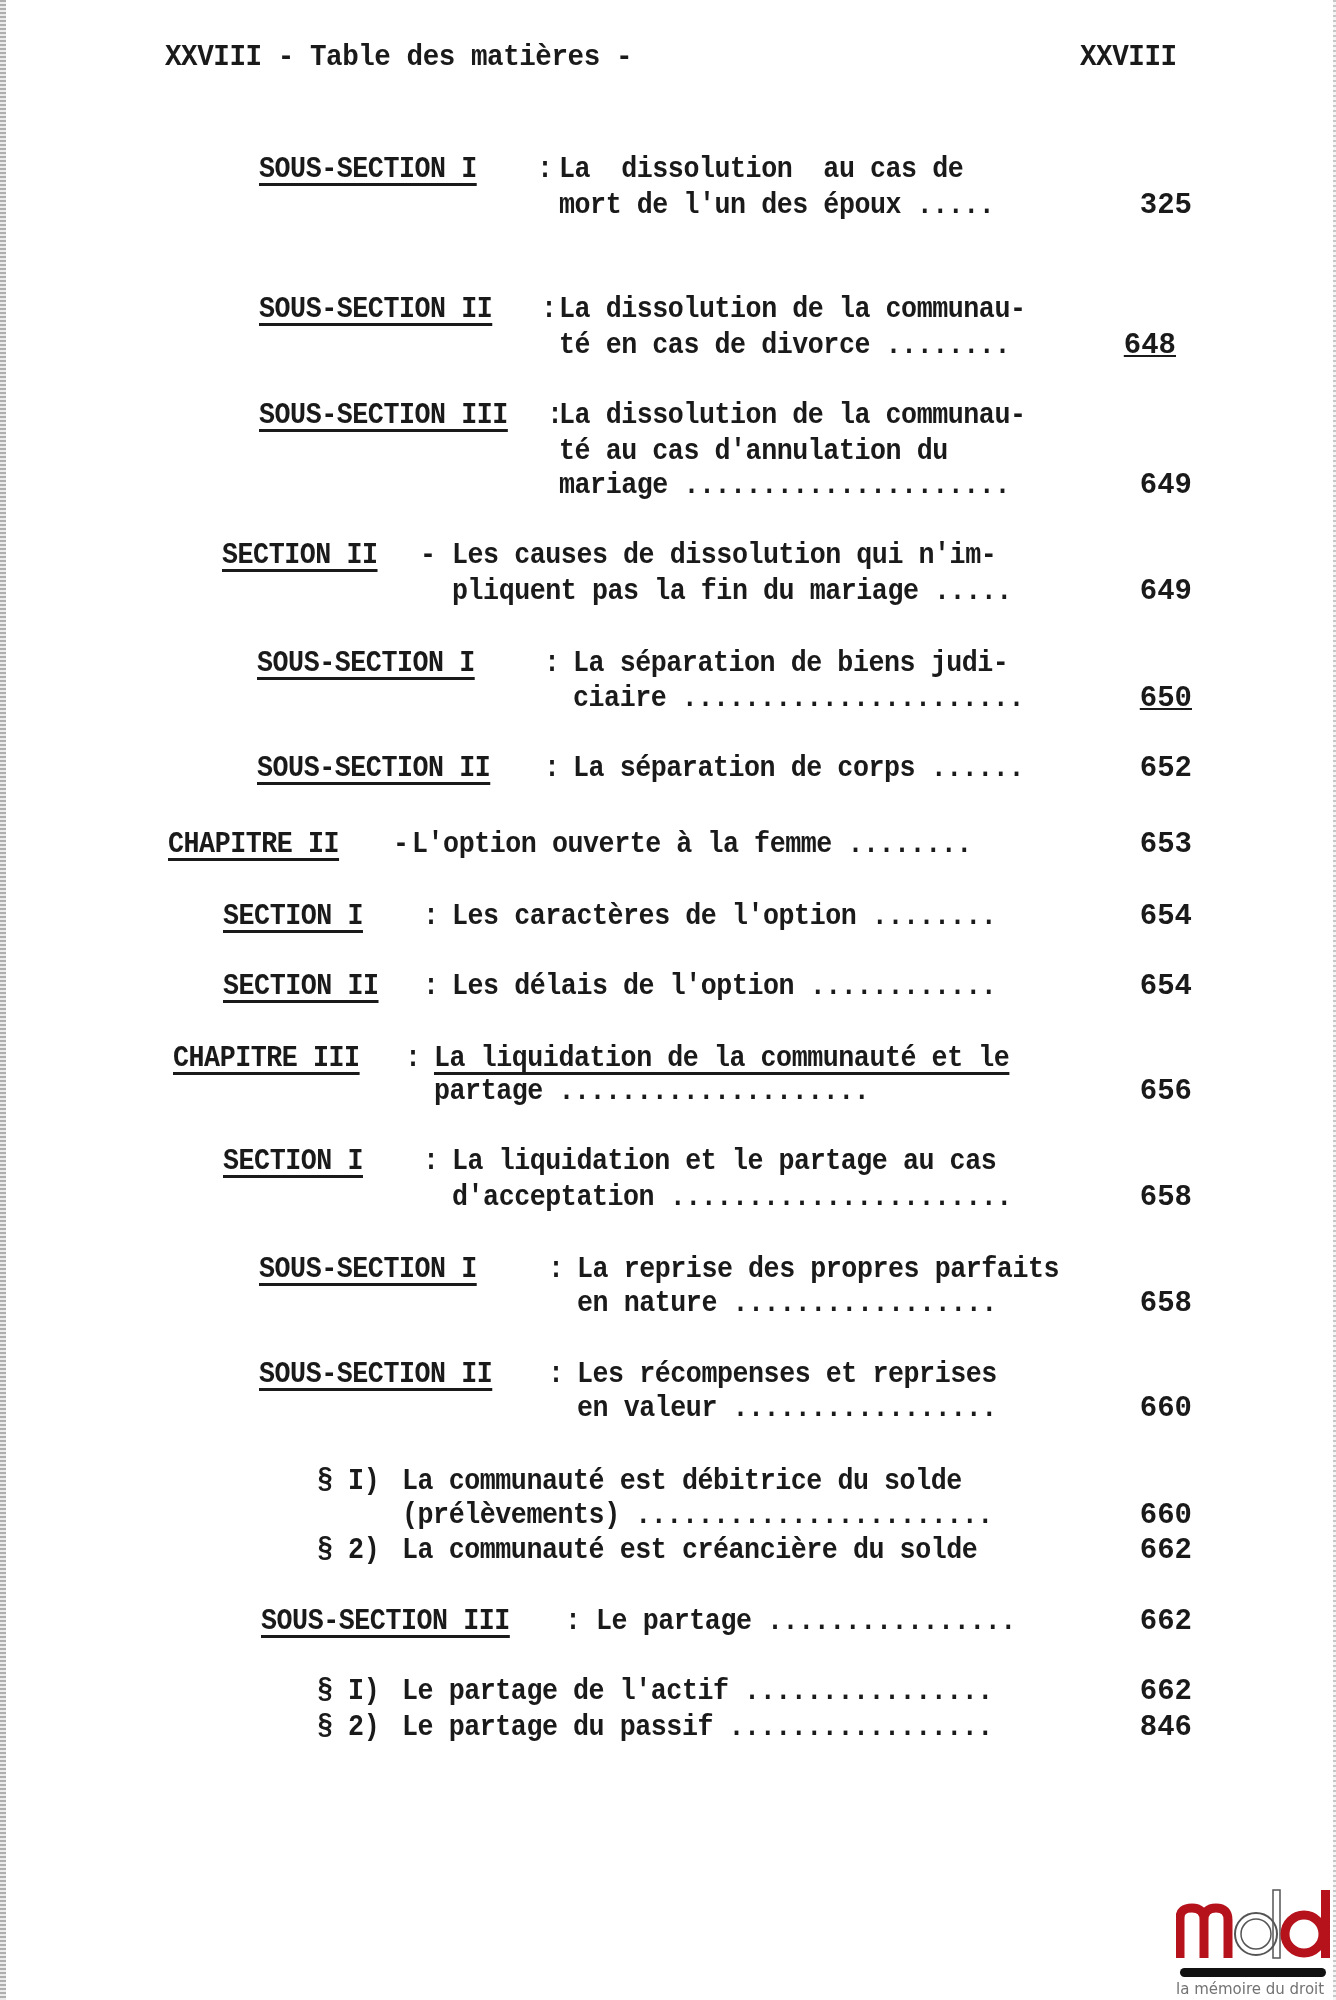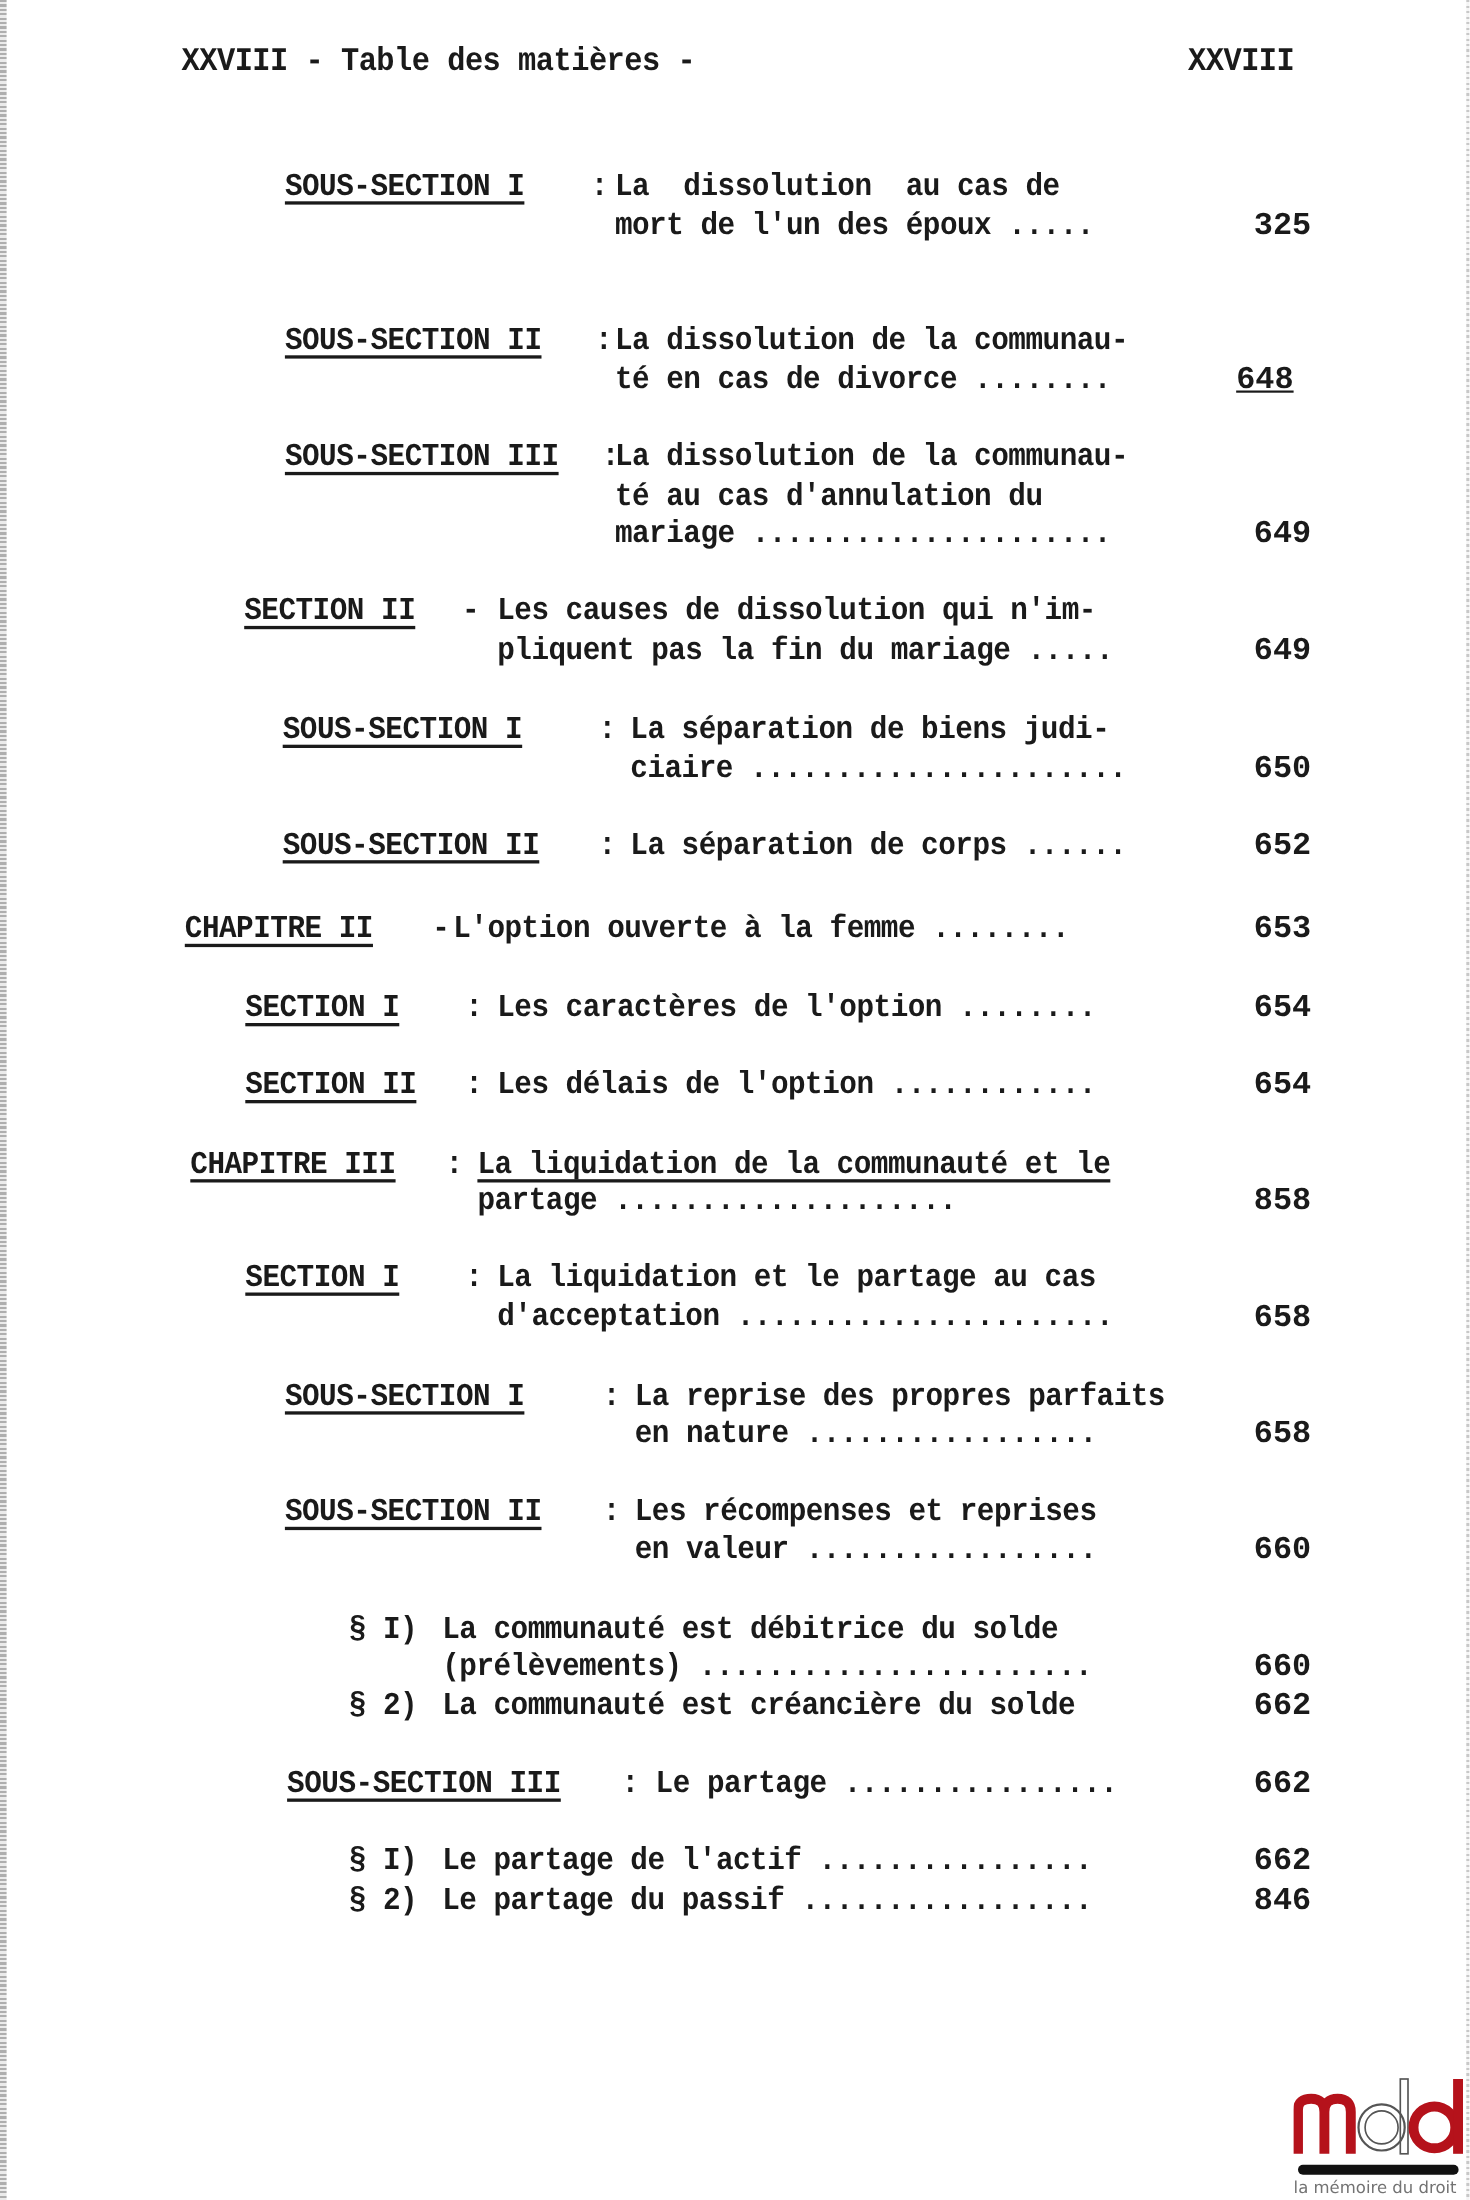--- a/index.html
+++ b/index.html
@@ -77,21 +77,21 @@
   <div class="t" style="left:452px;top:539px;">Les causes de dissolution qui n'im-</div>
   <div class="t" style="left:452px;top:575px;">pliquent pas la fin du mariage .....</div>
   <div class="num" style="left:1072px;top:575px;">649</div>
 </div>
 
 <div>
   <div class="t u" style="left:257px;top:647px;">SOUS-SECTION I</div>
   <div class="t" style="left:544px;top:647px;">:</div>
   <div class="t" style="left:573px;top:647px;">La séparation de biens judi-</div>
   <div class="t" style="left:573px;top:682px;">ciaire ......................</div>
-  <div class="num" style="left:1072px;top:682px;">650</div>
+  <div class="num" style="left:1072px;top:682px;text-decoration:underline;">650</div>
 </div>
 
 <div>
   <div class="t u" style="left:257px;top:752px;">SOUS-SECTION II</div>
   <div class="t" style="left:544px;top:752px;">:</div>
   <div class="t" style="left:573px;top:752px;">La séparation de corps ......</div>
   <div class="num" style="left:1072px;top:752px;">652</div>
 </div>
 
 <div>
@@ -113,21 +113,21 @@
   <div class="t" style="left:423px;top:970px;">:</div>
   <div class="t" style="left:452px;top:970px;">Les délais de l'option ............</div>
   <div class="num" style="left:1072px;top:970px;">654</div>
 </div>
 
 <div>
   <div class="t u" style="left:173px;top:1042px;">CHAPITRE III</div>
   <div class="t" style="left:405px;top:1042px;">:</div>
   <div class="t u" style="left:434px;top:1042px;">La liquidation de la communauté et le</div>
   <div class="t" style="left:434px;top:1075px;">partage ....................</div>
-  <div class="num" style="left:1072px;top:1075px;">858</div>
+  <div class="num" style="left:1072px;top:1075px;">656</div>
 </div>
 
 <div>
   <div class="t u" style="left:223px;top:1145px;">SECTION I</div>
   <div class="t" style="left:423px;top:1145px;">:</div>
   <div class="t" style="left:452px;top:1145px;">La liquidation et le partage au cas</div>
   <div class="t" style="left:452px;top:1181px;">d'acceptation ......................</div>
   <div class="num" style="left:1072px;top:1181px;">658</div>
 </div>
 

